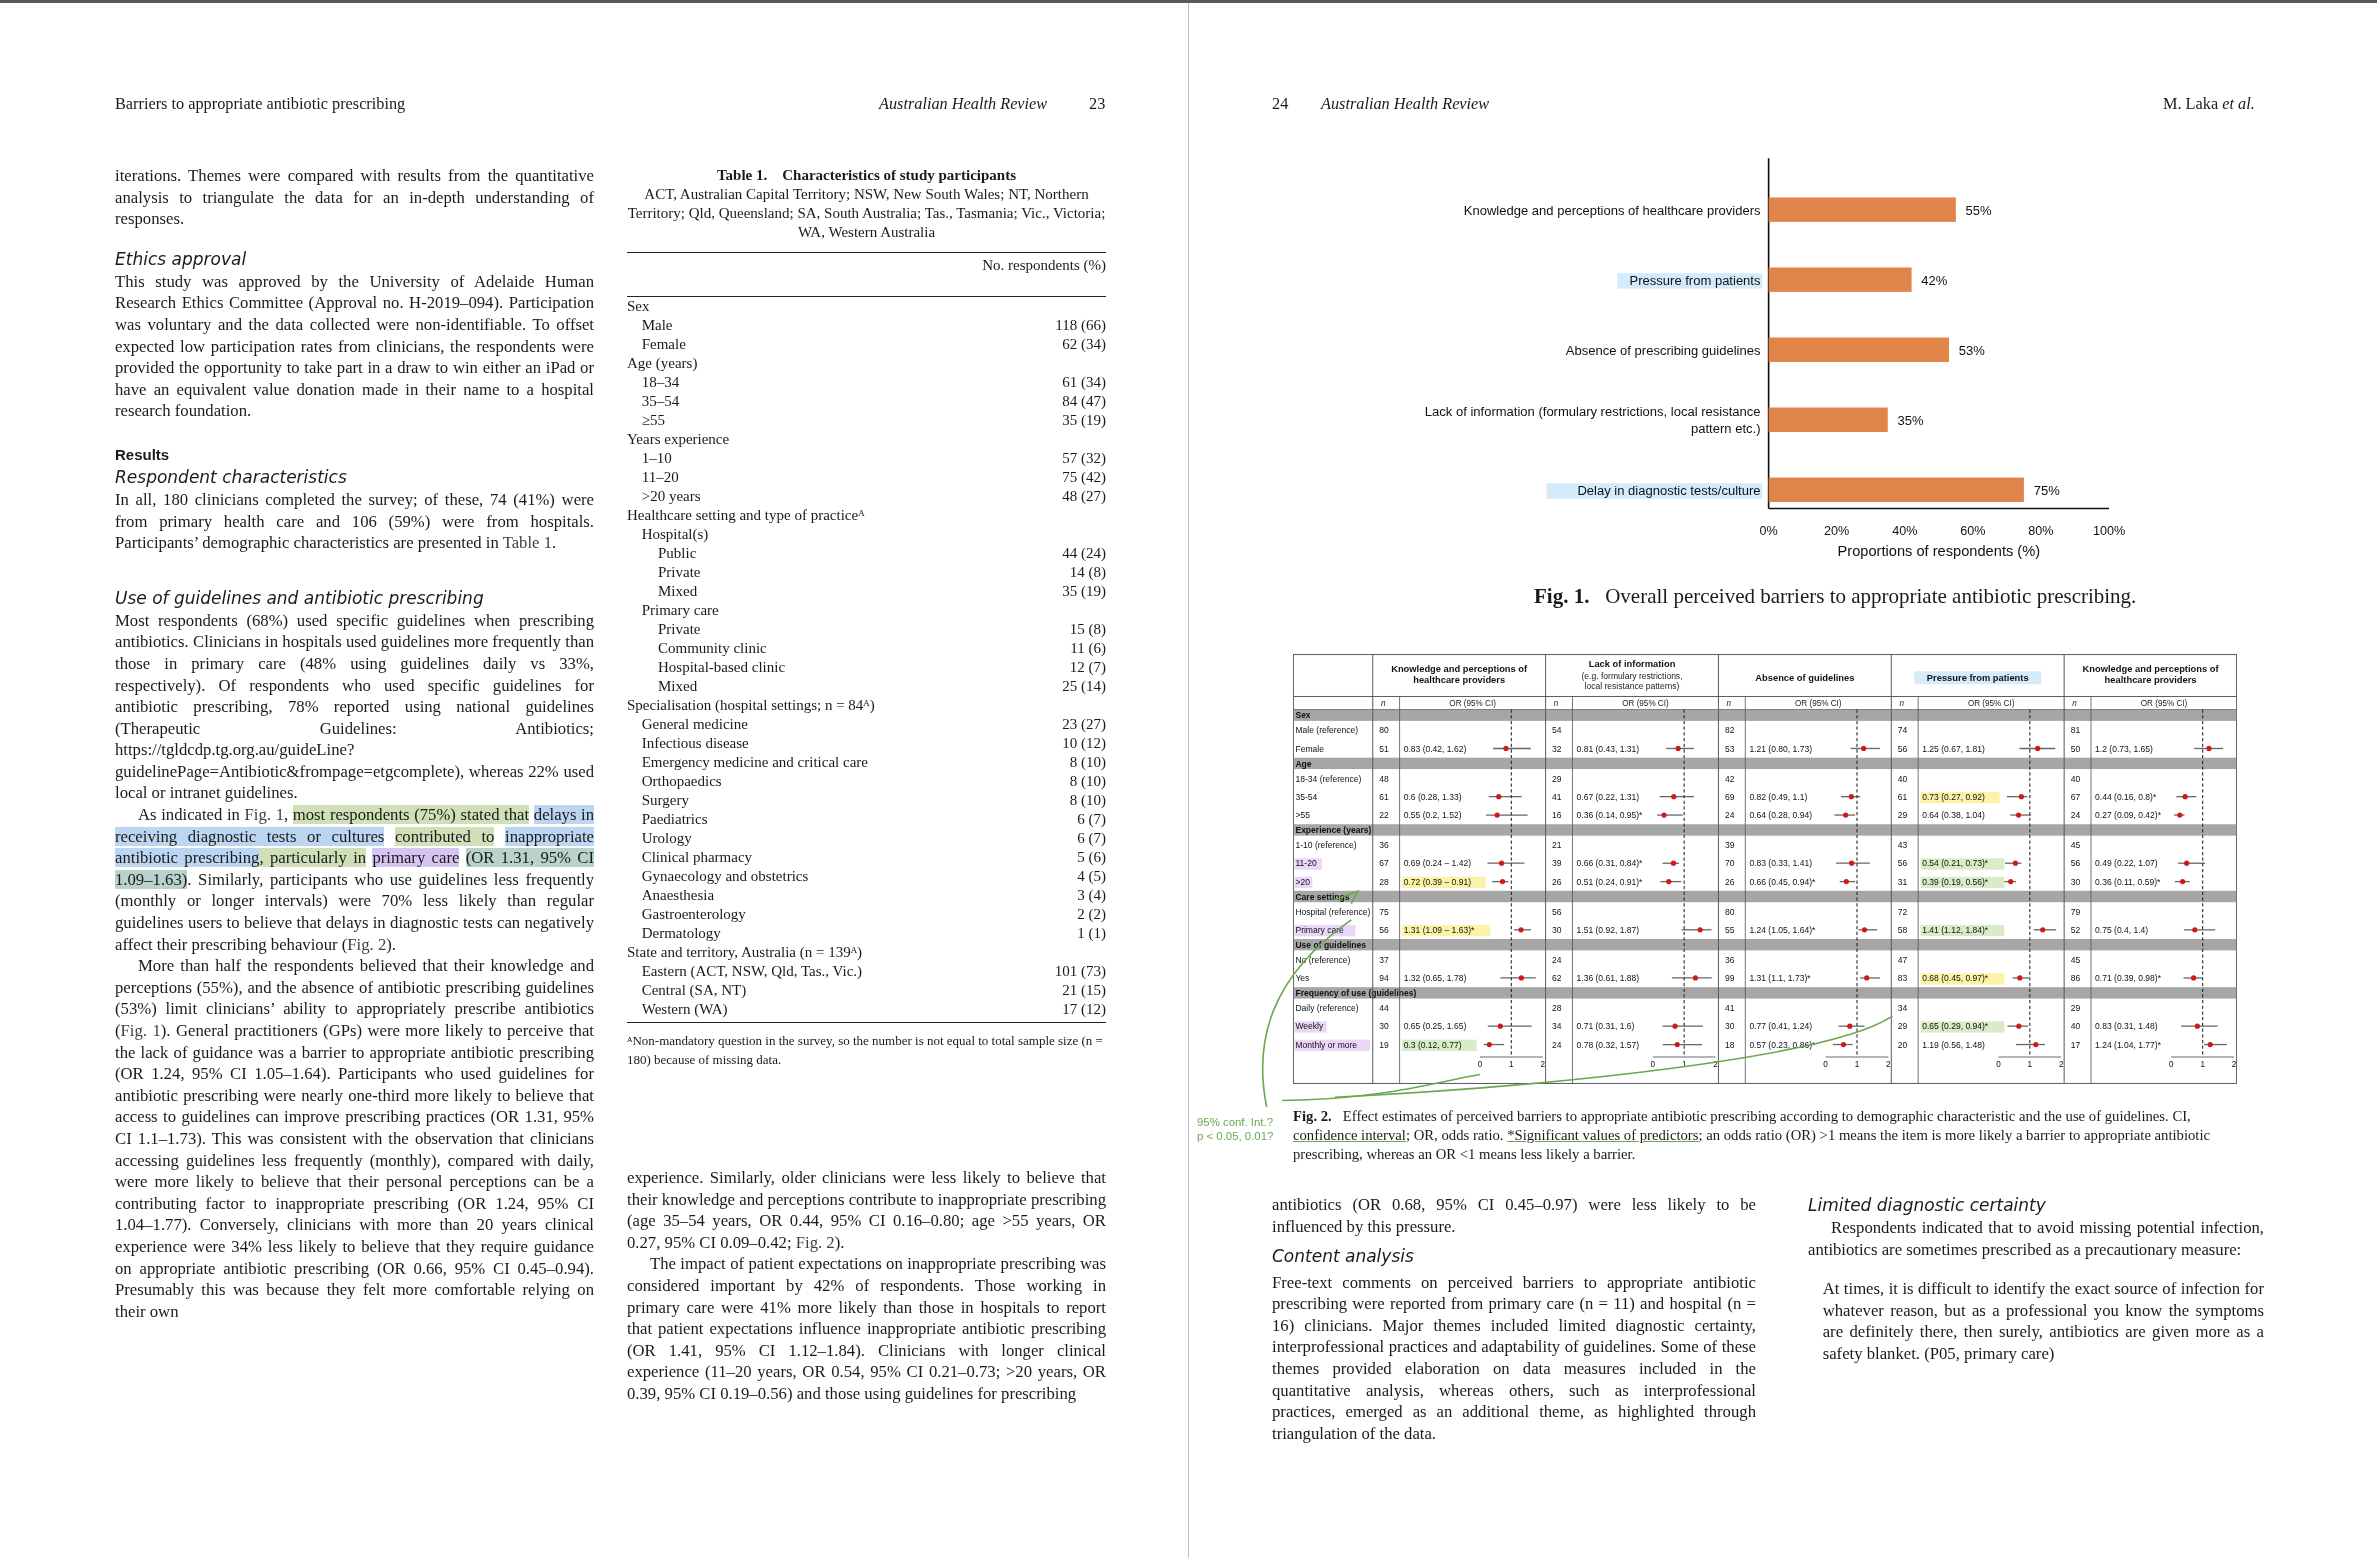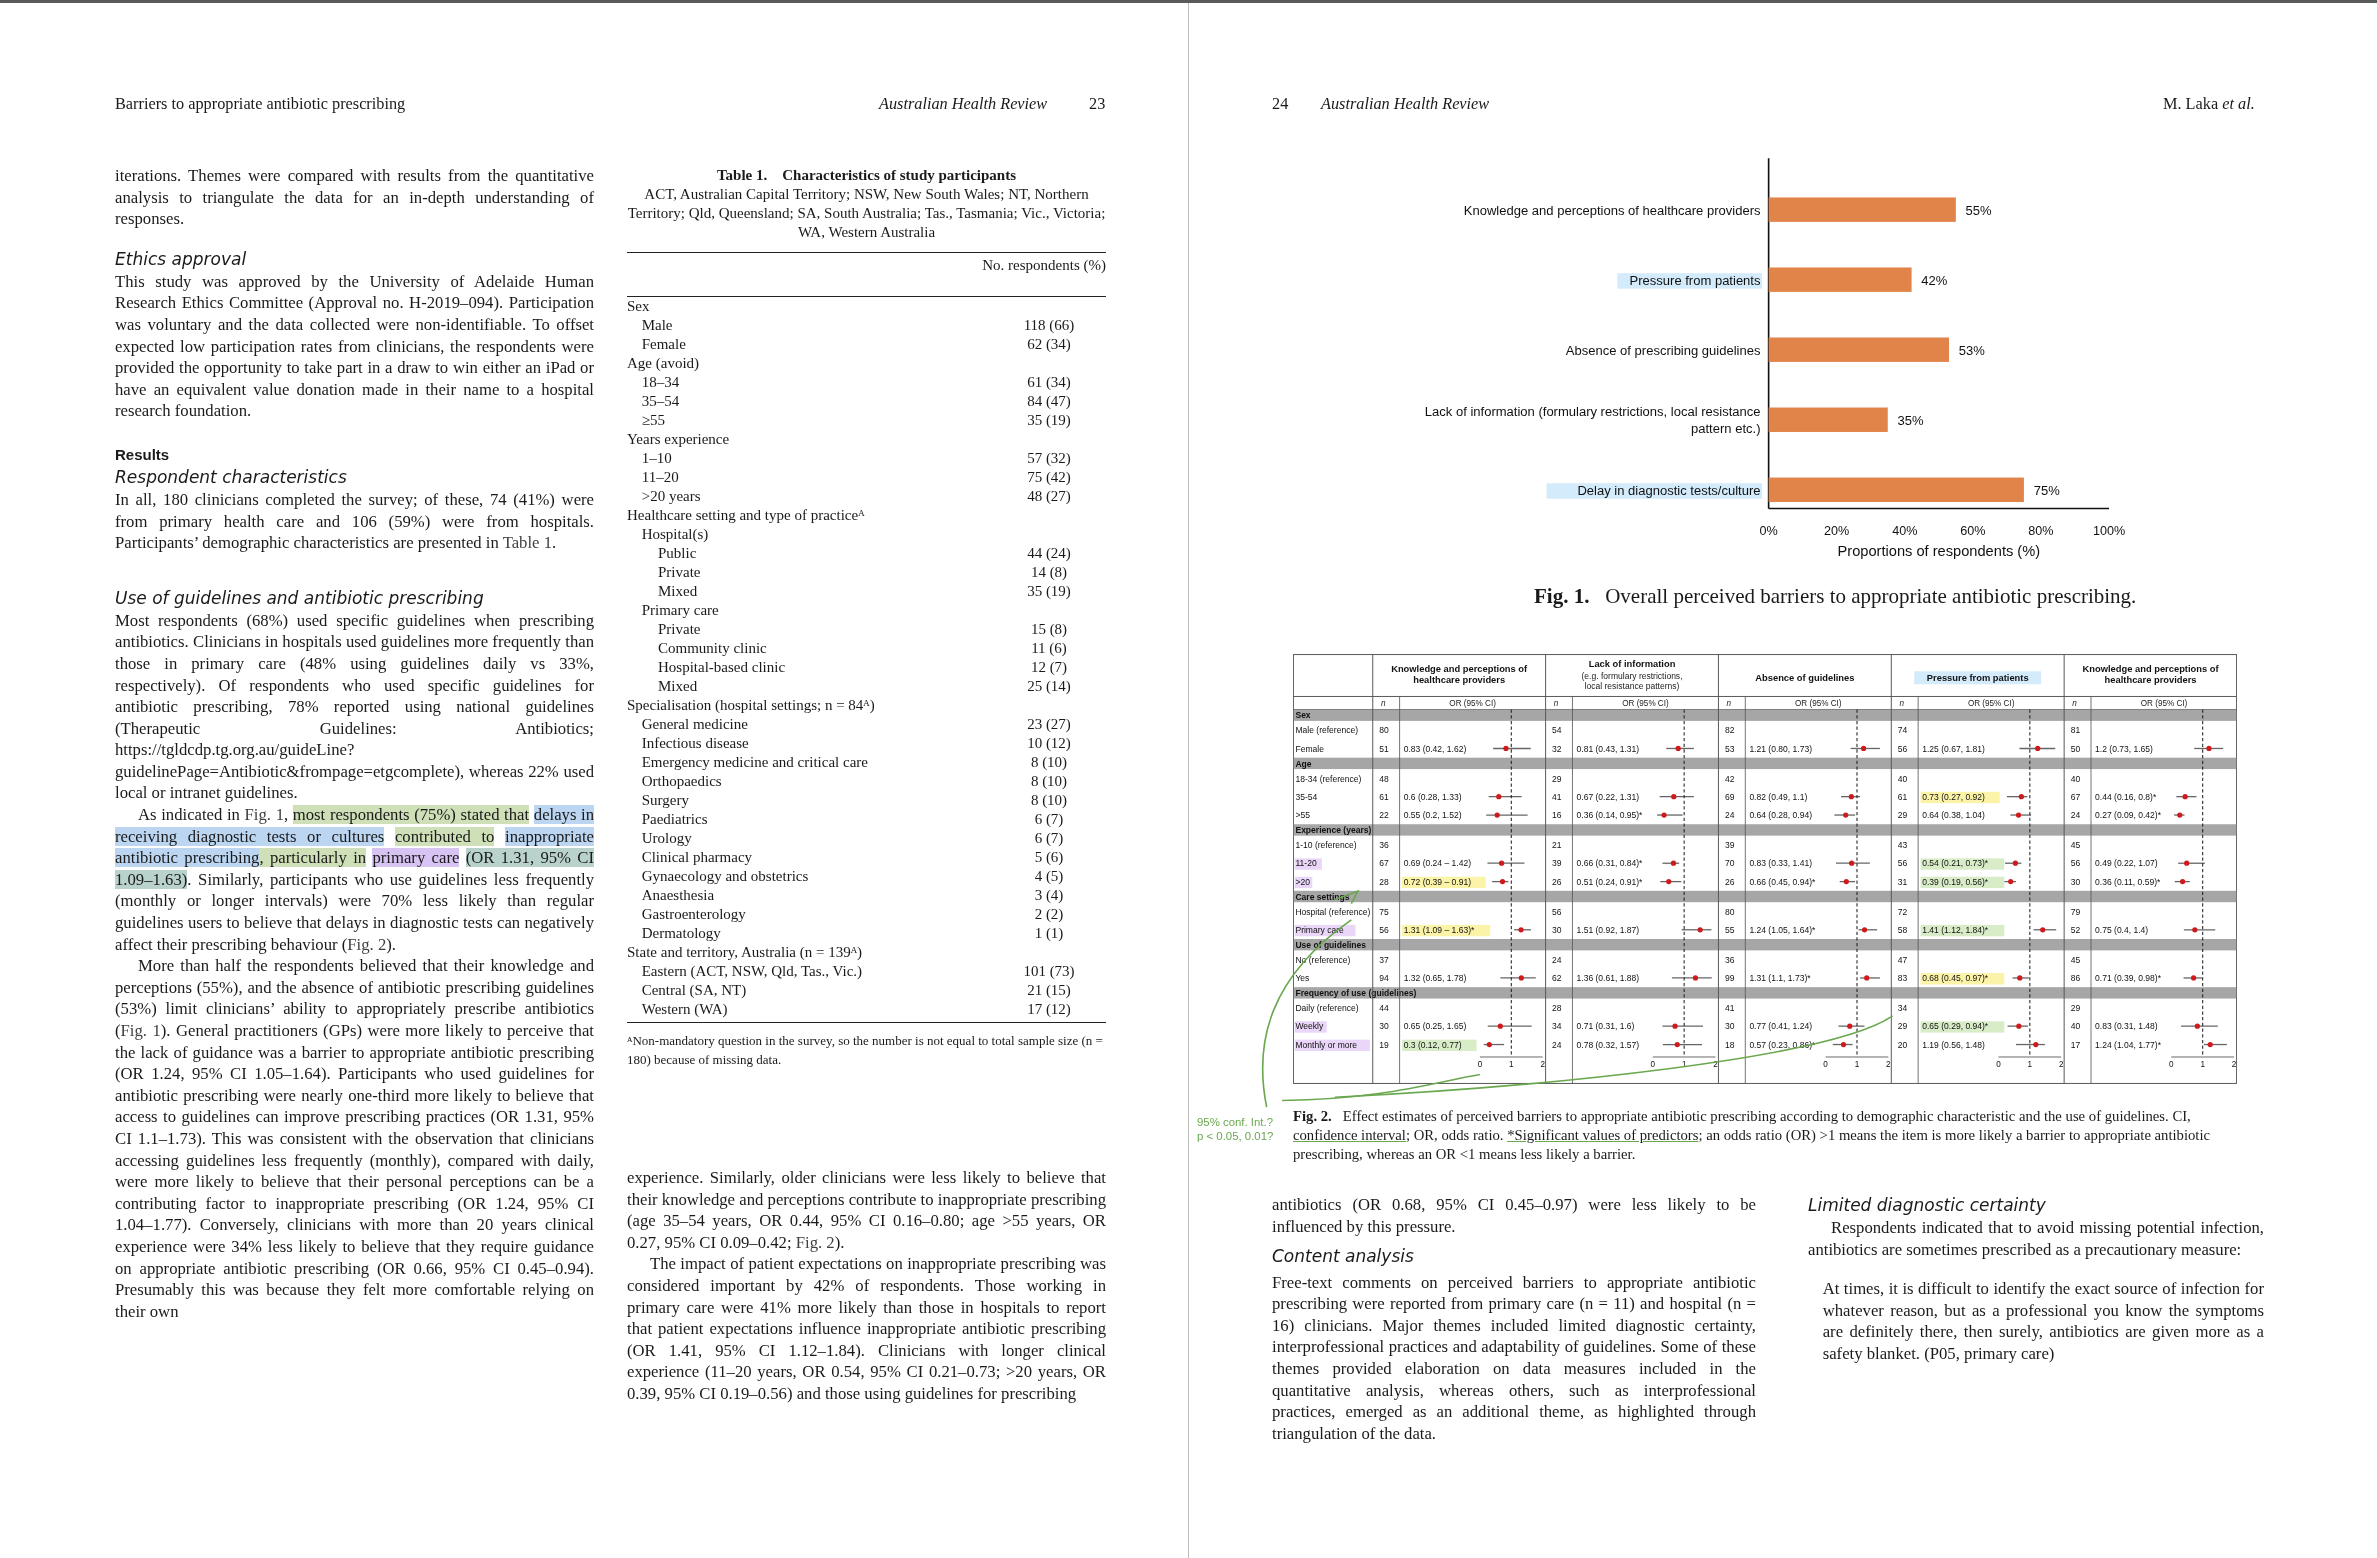--- a/index.html
+++ b/index.html
@@ -17,21 +17,21 @@
   .hl-green{background:#cfe0b8;}
   .hl-blue{background:#bcd6f2;}
   .hl-purple{background:#d8c4f2;}
   .hl-teal{background:#b9d2cc;}
   
   .t1{position:absolute;left:627px;top:166px;width:479px;font-size:15px;line-height:19px;}
   .t1 .cap-title{text-align:center;font-weight:bold;}
   .t1 .cap-sub{text-align:center;}
   .t1 .rule{border-top:1.6px solid #222;}
   .t1 .row{display:flex;justify-content:space-between;}
-  .t1 .row .v{width:114px;text-align:center;}
+  .t1 .row .v{width:114px;text-align:right;}
   .t1 .l1{padding-left:14.7px;}
   .t1 .l2{padding-left:31px;}
   .t1 .hdr{text-align:right;padding:3.3px 0 21px 0;}
   .t1 .foot{padding-top:8.1px;font-size:13px;}
   
   .fig-sans{font-family:"Liberation Sans","DejaVu Sans",sans-serif;}
   #fig1{position:absolute;left:1254px;top:138px;width:1026px;height:456px;}
   .fig1cap{position:absolute;left:1534px;top:584px;font-size:21px;}
   
   #fig2wrap{position:absolute;left:1293px;top:654px;width:944px;height:430px;}
@@ -78,21 +78,21 @@
       </div>
       <div class="row">
         <span class="l1">Male</span>
         <span class="v">118 (66)</span>
       </div>
       <div class="row">
         <span class="l1">Female</span>
         <span class="v">62 (34)</span>
       </div>
       <div class="row">
-        <span class="">Age (avoid)</span>
+        <span class="">Age (years)</span>
         <span class="v"></span>
       </div>
       <div class="row">
         <span class="l1">18–34</span>
         <span class="v">61 (34)</span>
       </div>
       <div class="row">
         <span class="l1">35–54</span>
         <span class="v">84 (47)</span>
       </div>

